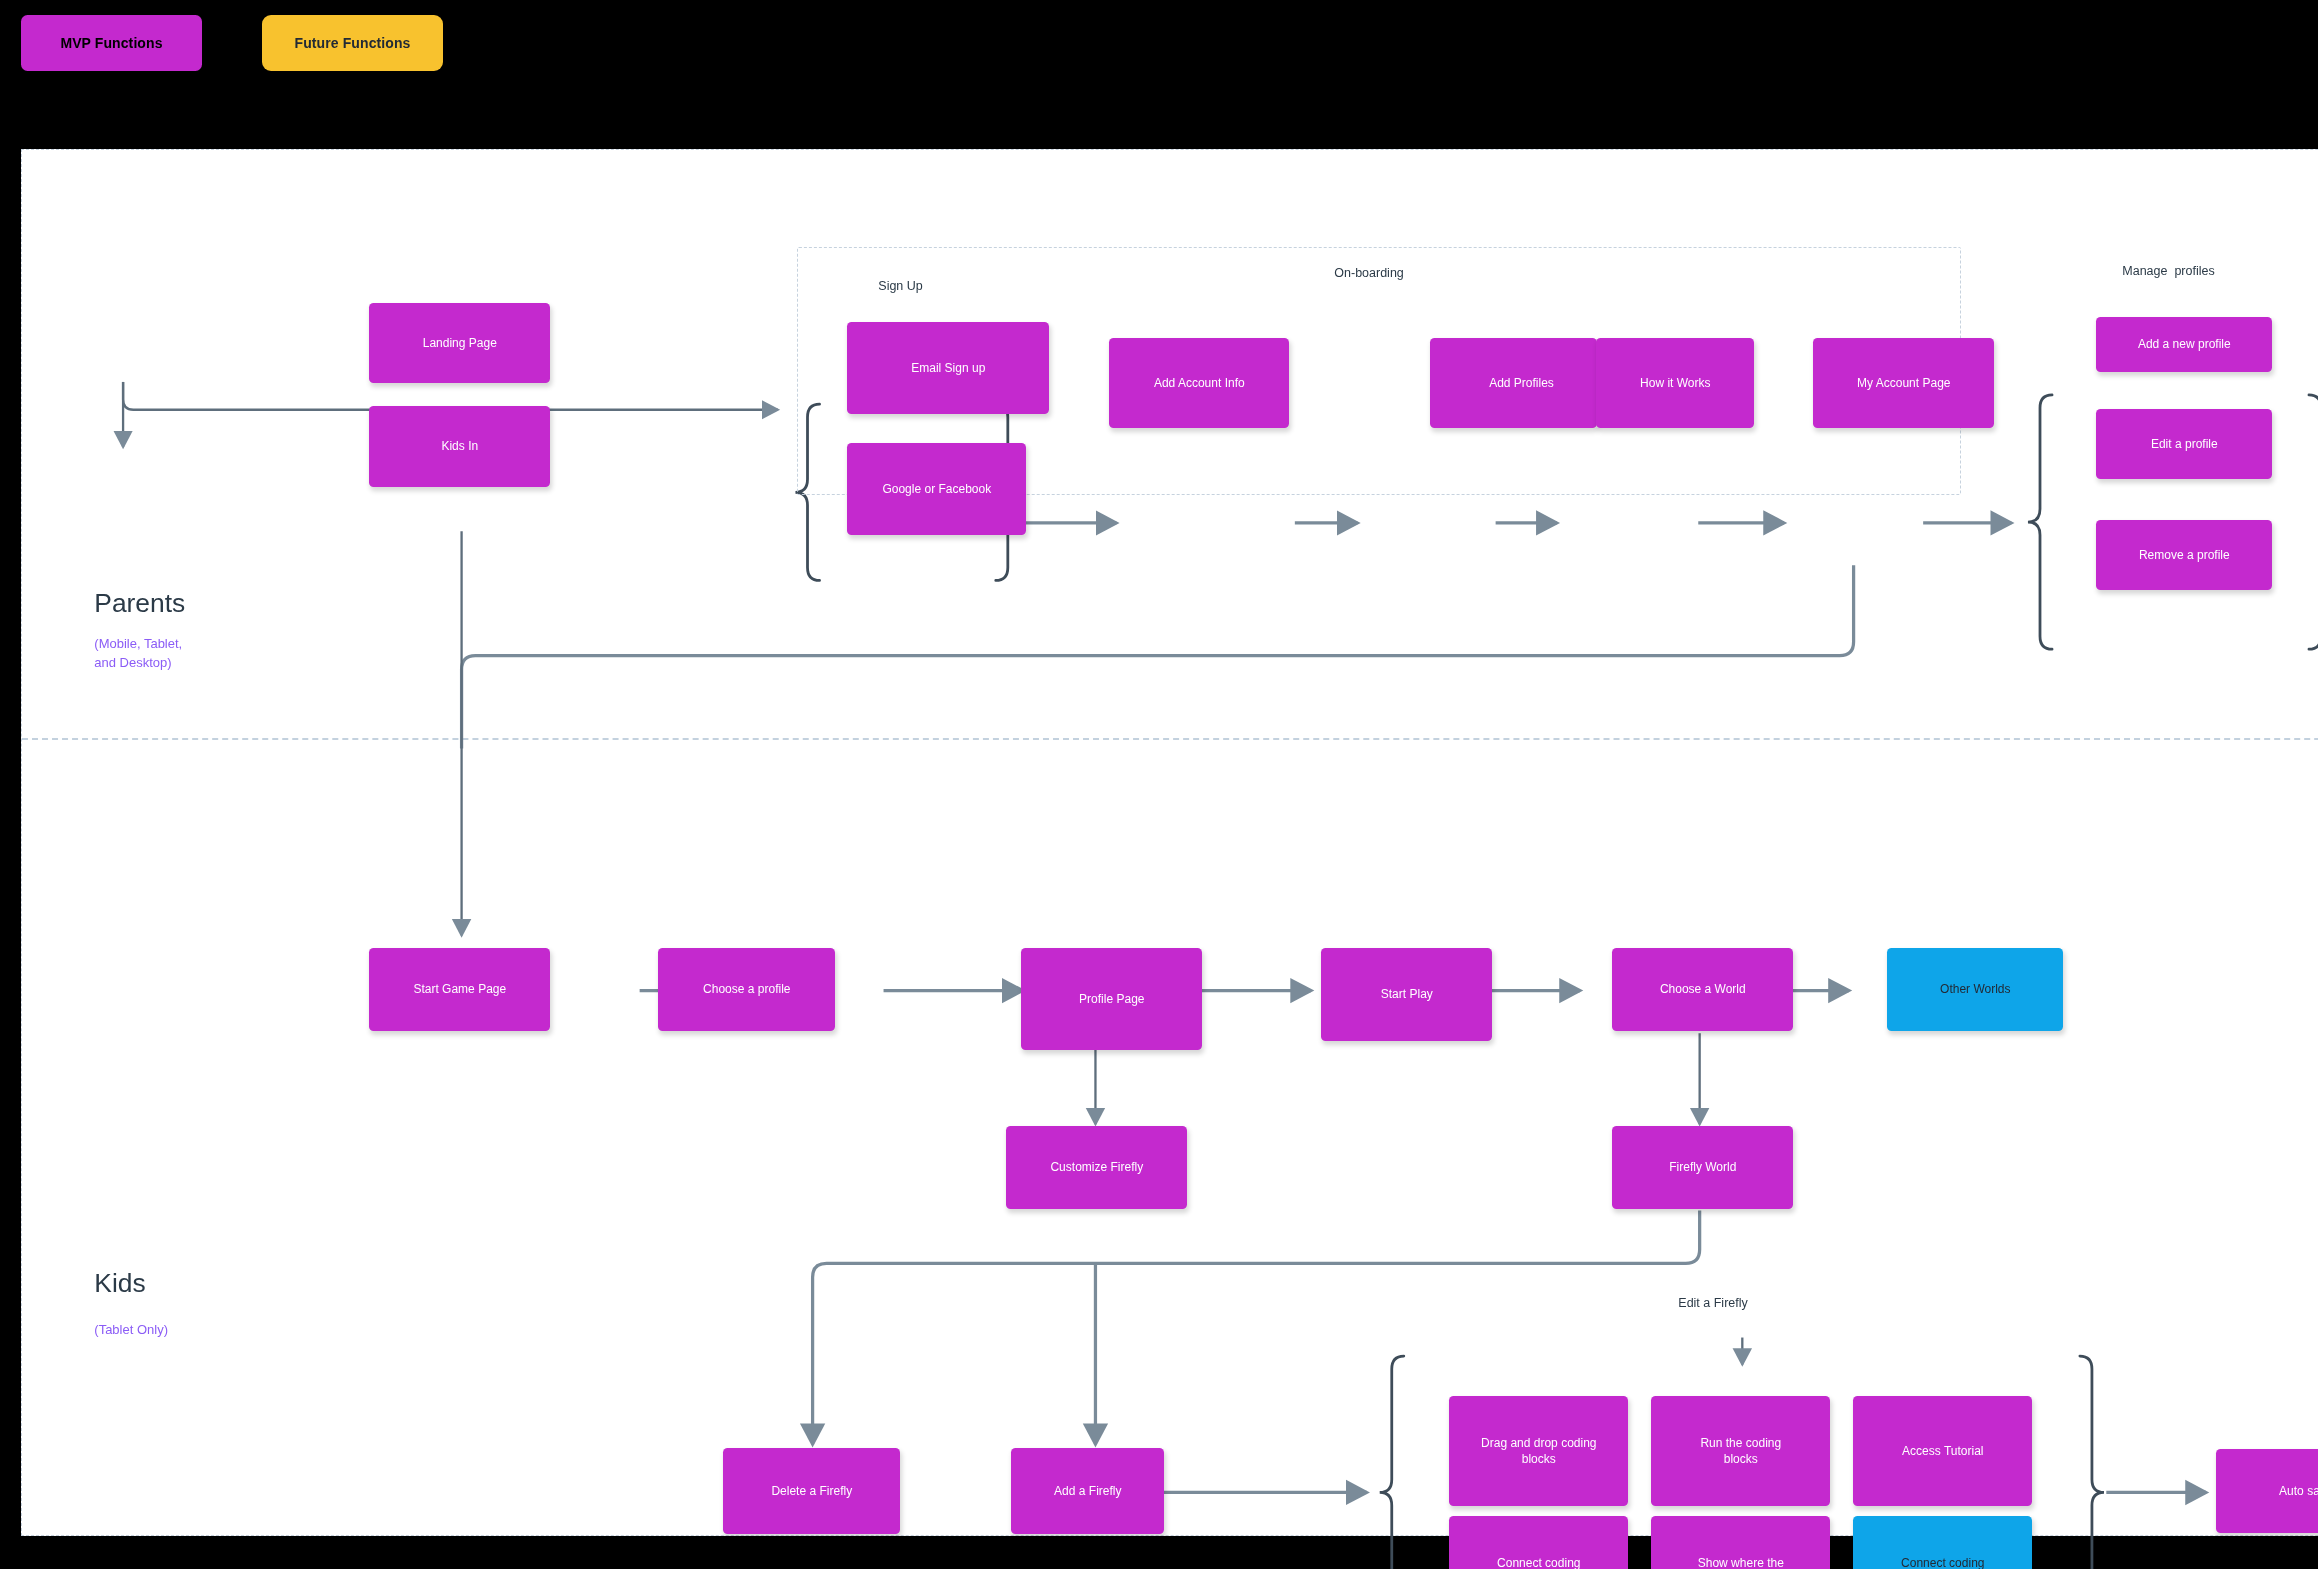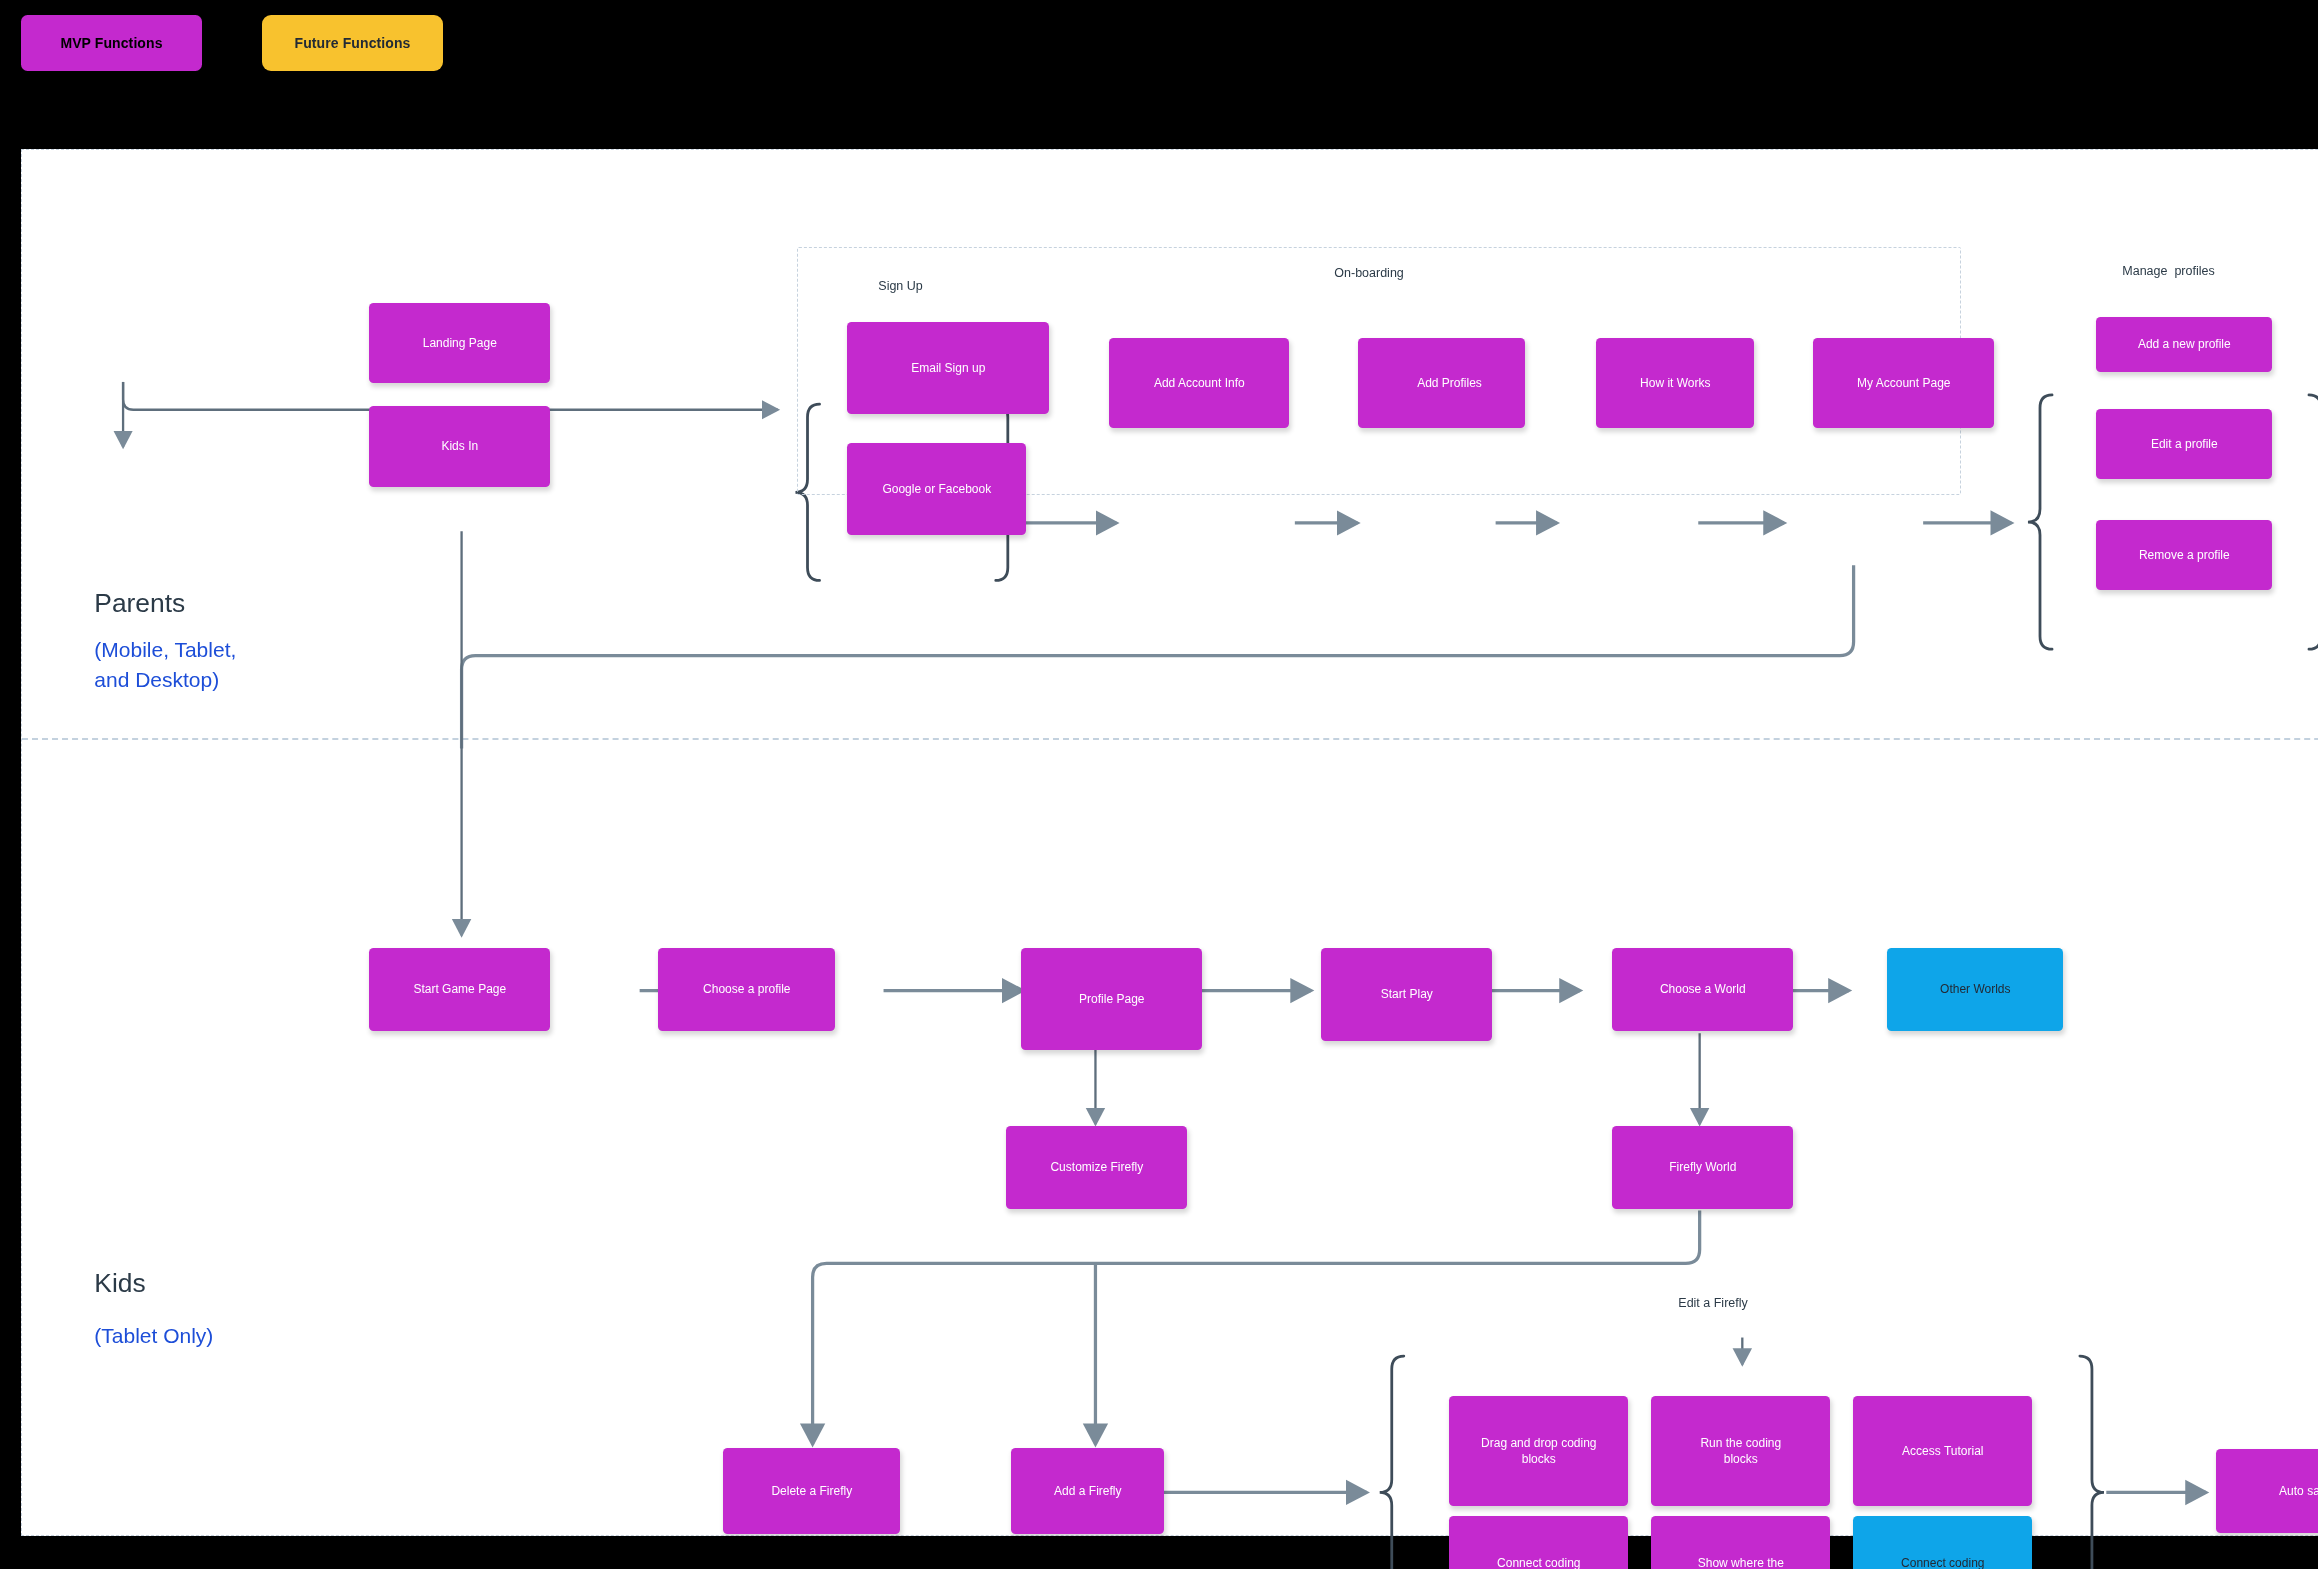--- a/index.html
+++ b/index.html
@@ -16,21 +16,21 @@
   
   #canvas{position:absolute;left:21.3px;top:149px;width:3142px;height:1387px;
           background:#fff;border:1.4px dashed #C6D2DE;box-sizing:border-box;}
 
   
   #section-divider{position:absolute;left:0px;top:588px;width:3139px;height:0;
                    border-top:2.3px dashed #C3D1DE;}
 
   
   .lane-title{position:absolute;color:#2B3A47;font-size:26.4px;font-weight:400;white-space:pre;}
-  .lane-sub{position:absolute;color:#1d4ed8;font-size:21px;font-weight:400;
+  .lane-sub{position:absolute;color:#8b5cf6;font-size:13px;font-weight:400;
             line-height:1.45;white-space:pre-line;}
   #lane-parents-title{left:72px;top:438px;}
   #lane-parents-sub{left:72px;top:485px;}
   #lane-kids-title{left:72px;top:1118px;}
   #lane-kids-sub{left:72px;top:1171px;}
 
   
   .node{position:absolute;border-radius:4.6px;display:flex;align-items:center;
         justify-content:center;text-align:center;box-sizing:border-box;
         padding:2.8px 4.6px;font-size:12px;font-weight:500;line-height:1.35;
@@ -156,21 +156,21 @@
   </div>
 
   <div class="node mvp" style="left:825px;top:293px;width:179px;height:92px;">
     <span>Google or Facebook</span>
   </div>
 
   <div class="node mvp" style="left:1087px;top:188px;width:180px;height:90px;">
     <span>Add Account Info</span>
   </div>
 
-  <div class="node mvp" style="left:1336px;top:188px;width:167px;height:90px;padding-left:20px;">
+  <div class="node mvp" style="left:1408px;top:188px;width:167px;height:90px;padding-left:20px;">
     <span>Add  Profiles</span>
   </div>
 
   <div class="node mvp" style="left:1574px;top:188px;width:158px;height:90px;">
     <span>How it Works</span>
   </div>
 
   <div class="node mvp" style="left:1791px;top:188px;width:181px;height:90px;">
     <span>My Account Page</span>
   </div>

